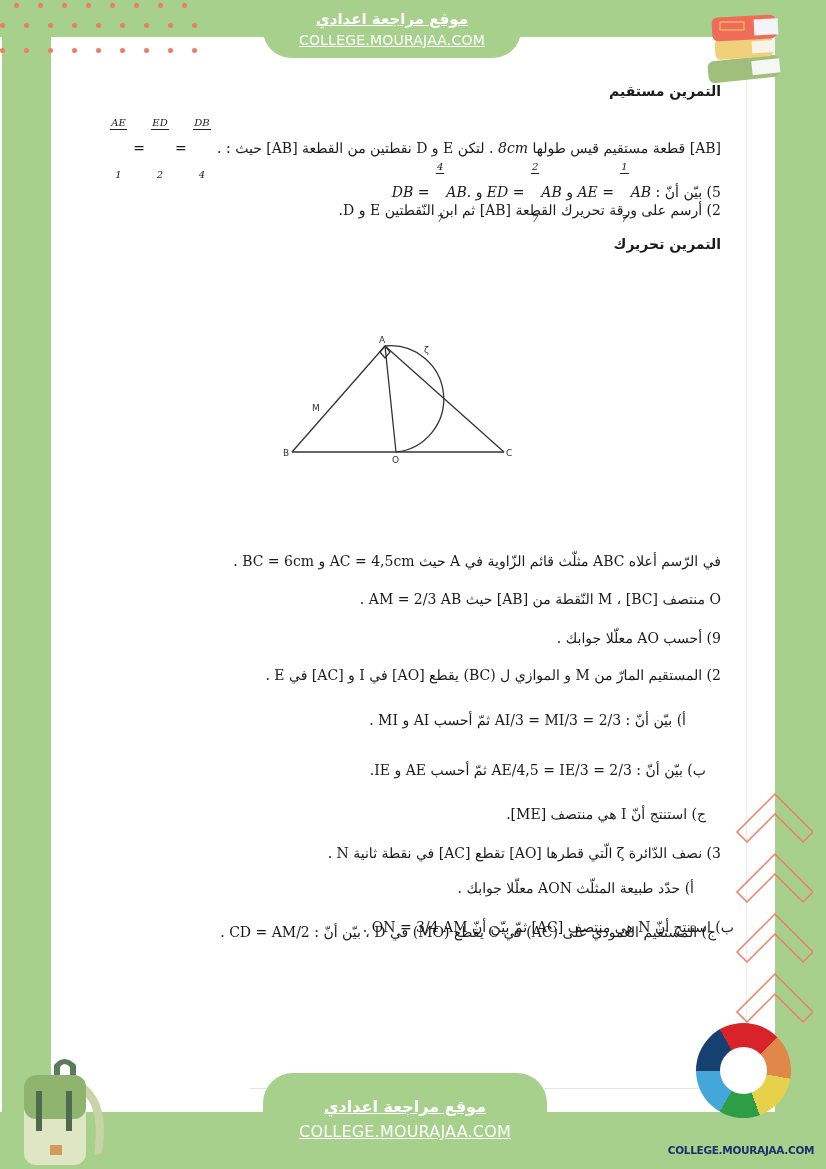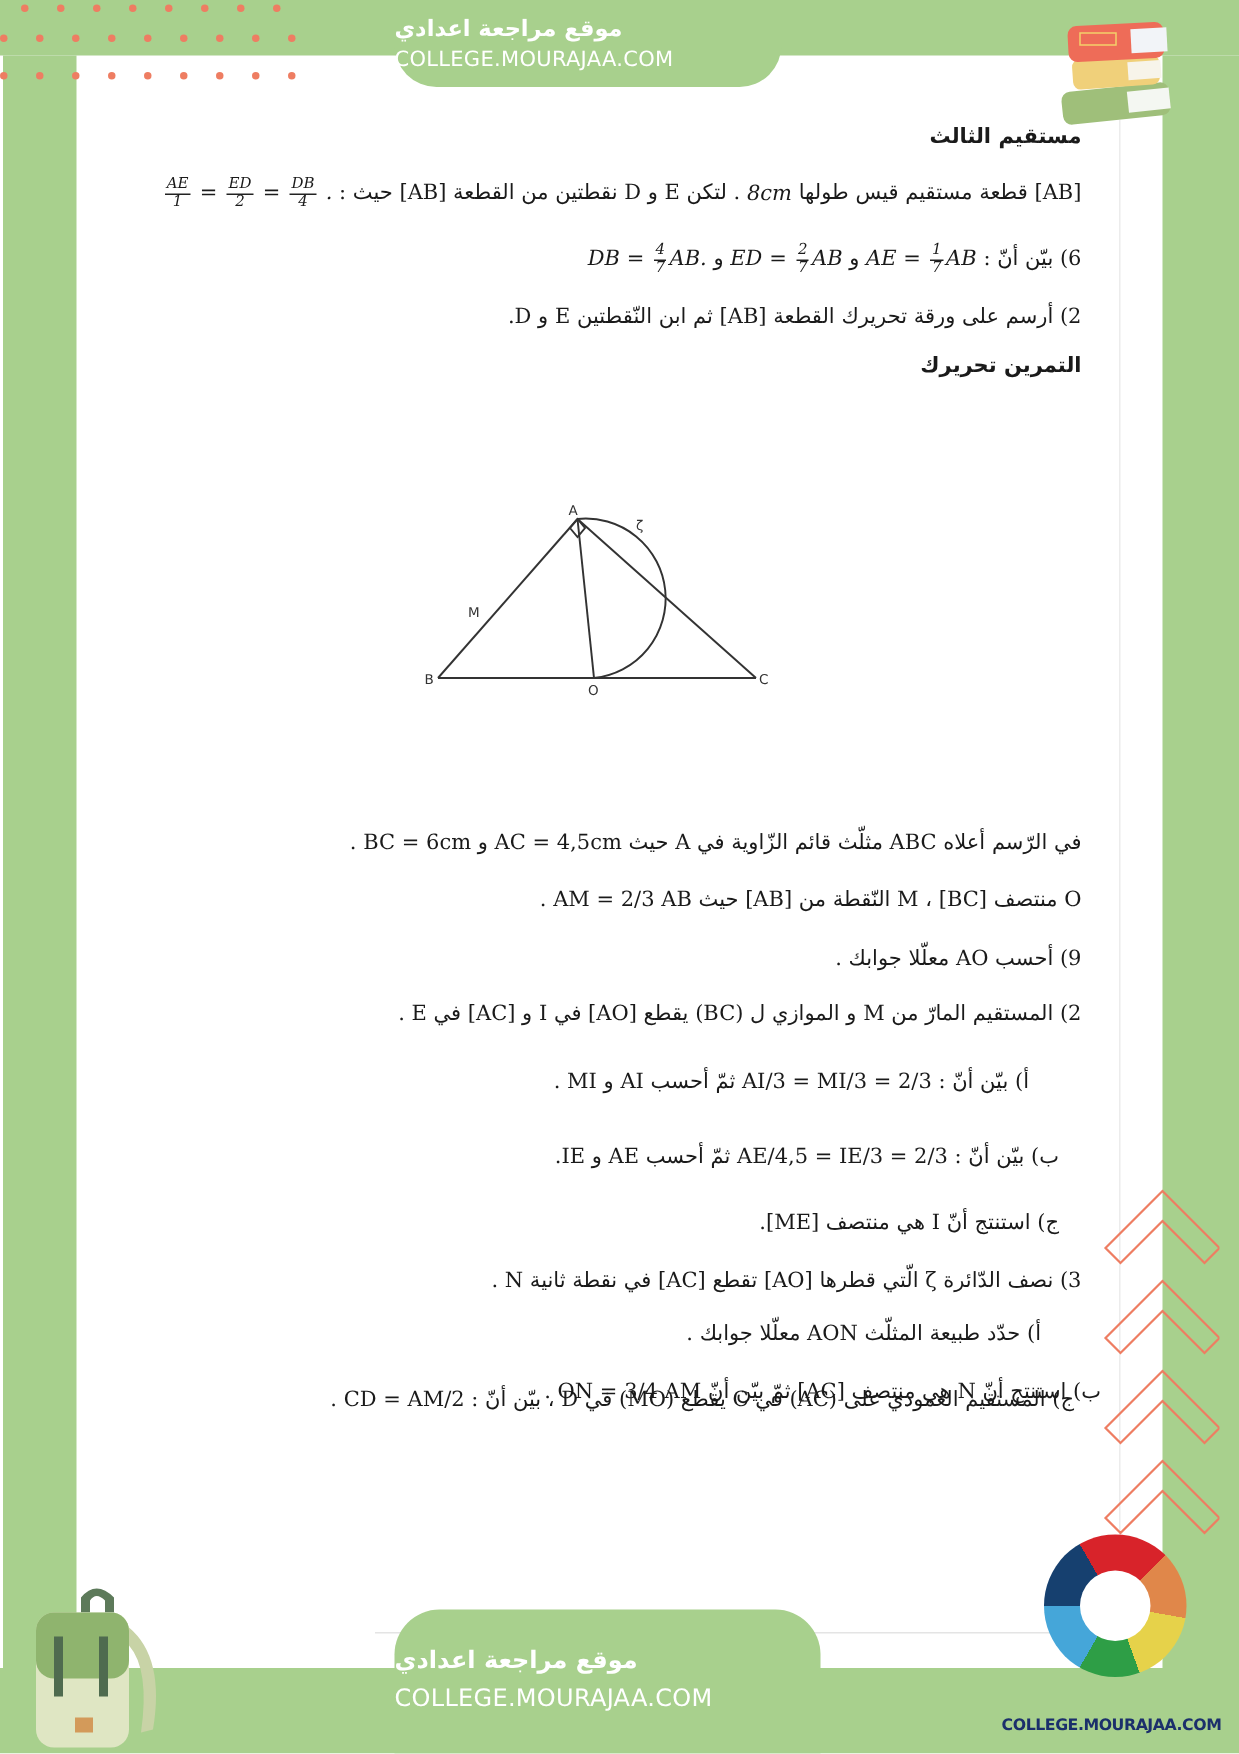--- a/index.html
+++ b/index.html
@@ -8,28 +8,28 @@
 
   .green { background:#a8d08d; position:absolute; }
   #band-top { left:0; top:0; width:826px; height:37px; }
   #strip-left { left:2px; top:37px; width:49px; height:1080px; }
   #strip-right { left:775px; top:37px; width:51px; height:1080px; }
   #band-bottom { left:0; top:1112px; width:826px; height:57px; }
   .dot { width:5px; height:5px; border-radius:50%; background:#ee7d62; position:absolute; }
 
   .tab-top { position:absolute; left:263px; top:0; width:258px; height:58px; background:#a8d08d; border-radius:0 0 28px 28px; }
   .tab-bottom { position:absolute; left:263px; top:1073px; width:284px; height:96px; background:#a8d08d; border-radius:30px 30px 0 0; }
-  .tab-text { position:absolute; width:100%; text-align:left; color:#fff; font-family:"DejaVu Sans", sans-serif; }
+  .tab-text { position:absolute; width:100%; text-align:center; color:#fff; font-family:"DejaVu Sans", sans-serif; text-decoration:underline; }
   .tab-ar { font-size:15px; font-weight:bold; }
   .tab-en { font-size:14px; letter-spacing:0.2px; }
 
   .rtl { direction:rtl; text-align:right; position:absolute; right:105px; font-size:14px; white-space:nowrap; }
   .heading { font-family:"DejaVu Sans", sans-serif; font-weight:bold; font-size:14px; }
   .math { font-style:italic; font-family:"DejaVu Serif", serif; direction:ltr; unicode-bidi:embed; display:inline-block; }
-  .frac { display:inline-flex; flex-direction:column; align-items:center; vertical-align:middle; font-size:10px; line-height:1.05; margin:0 2px; }
+  .frac { display:inline-flex; flex-direction:column; align-items:center; vertical-align:middle; font-size:10px; line-height:1.05; margin:0 2px;gap:40px; }
   .frac .num { border-bottom:1px solid #222; padding:0 1px; }
 
   .hline { position:absolute; left:250px; width:470px; height:1px; background:#e4e4e4; }
   .vline { position:absolute; top:80px; width:1px; height:1000px; background:#ececec; }
 
   .chev { position:absolute; }
   .logo-ring { position:absolute; left:696px; top:1023px; width:95px; height:95px; border-radius:50%;
      background:conic-gradient(#d8232a 0 45deg,#e0874a 45deg 100deg,#e6d24a 100deg 160deg,#2e9e46 160deg 210deg,#45a6d9 210deg 270deg,#16406f 270deg 330deg,#d8232a 330deg 360deg); }
   .logo-ring::after { content:""; position:absolute; left:24px; top:24px; width:47px; height:47px; border-radius:50%; background:#fff; }
   .logo-text { position:absolute; left:666px; top:1144px; width:150px; text-align:center; color:#1b2f6b; font-family:"DejaVu Sans", sans-serif; font-weight:bold; font-size:10.5px; letter-spacing:-0.3px; }
@@ -82,21 +82,21 @@
   <rect x="15" y="26" width="58" height="20" rx="5" fill="#f0d07a" transform="rotate(-4 44 36)"></rect>
   <rect x="52" y="30" width="22" height="12" fill="#f7f4ea" transform="rotate(-4 44 36)"></rect>
   <rect x="12" y="4" width="64" height="24" rx="6" fill="#ee6c58" transform="rotate(-3 44 16)"></rect>
   <rect x="54" y="8" width="24" height="16" fill="#f2f4f8" transform="rotate(-3 44 16)"></rect>
   <rect x="20" y="10" width="24" height="8" fill="none" stroke="#f4d06a" stroke-width="1"></rect>
 </svg>
 
 <div class="vline" style="left:746px"></div>
 <div class="hline" style="top:1088px"></div>
 
-<div class="rtl heading" style="top:83px">مستقيم الثالث</div>
+<div class="rtl heading" style="top:83px">التمرين مستقيم</div>
 
 <div class="rtl" style="top:118px">
   <span>[AB] قطعة مستقيم قيس طولها</span>
   <span class="math">8cm</span>
   <span>. لتكن E و D نقطتين من القطعة [AB] حيث :</span>
   <span class="math">
     <span class="frac">
         <span class="num">AE</span>
         <span>1</span>
       </span> =
@@ -105,21 +105,21 @@
         <span>2</span>
       </span> =
     <span class="frac">
         <span class="num">DB</span>
         <span>4</span>
       </span> .
   </span>
 </div>
 
 <div class="rtl" style="top:162px">
-  <span>6) بيّن أنّ :</span>
+  <span>5) بيّن أنّ :</span>
   <span class="math">
     AE = <span class="frac">
         <span class="num">1</span>
         <span>7</span>
       </span>AB
   </span>
   <span> و </span>
   <span class="math">ED = <span class="frac">
         <span class="num">2</span>
         <span>7</span>

